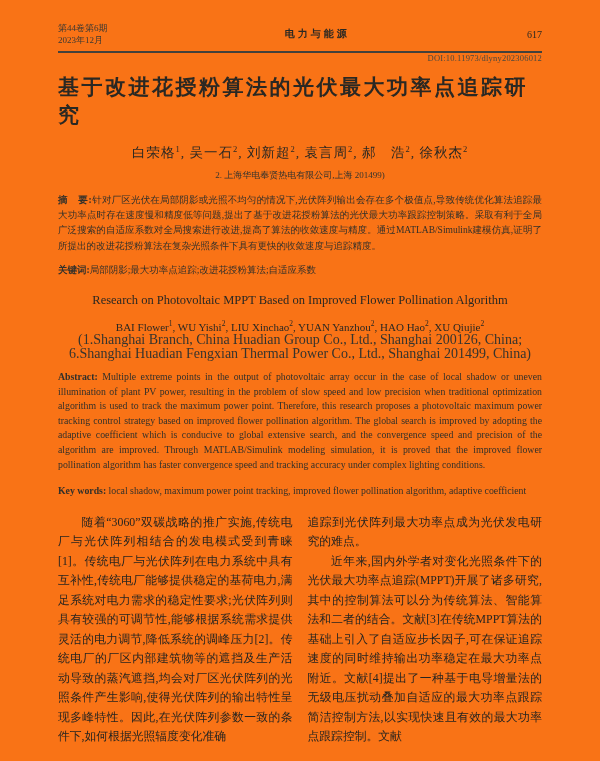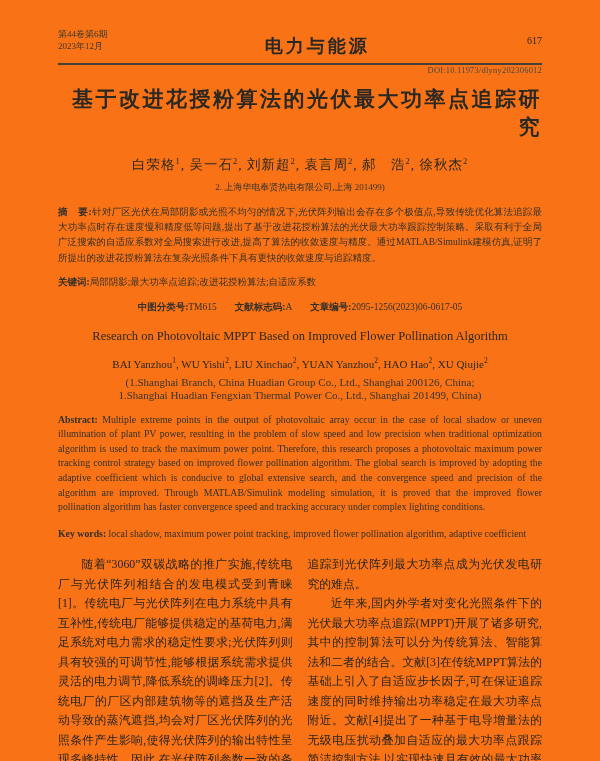--- a/index.html
+++ b/index.html
@@ -6,40 +6,40 @@
   .page{
     position:relative;
     width:600px;height:761px;box-sizing:border-box;
     margin:0 auto;background:#f97316;color:#2a2823;
     font-family:"Liberation Serif","DejaVu Serif",serif;
     padding:22px 58px 20px 58px;overflow:hidden;
   }
   
   .hdr{display:flex;align-items:center;justify-content:space-between;}
   .hdr-left{font-size:9px;line-height:12px;color:#3a3833;}
-  .hdr-center{font-size:18px;font-weight:bold;letter-spacing:3px;margin-top:12px;}
+  .hdr-center{font-size:10px;font-weight:bold;letter-spacing:3px;}
   .hdr-right{font-size:10px;}
   .rule{border-bottom:2px solid #43413c;margin-top:5px;}
   .doi{text-align:right;font-size:8.5px;color:#4a483f;margin-top:0;letter-spacing:.2px;}
   
-  .title-cn{margin:10px 0 0 0;text-align:right;font-size:21px;font-weight:bold;letter-spacing:2.5px;}
+  .title-cn{margin:10px 0 0 0;text-align:left;font-size:21px;font-weight:bold;letter-spacing:2.5px;}
   .authors-cn{margin-top:14px;text-align:center;font-size:13.5px;font-style:oblique 8deg;letter-spacing:1px;}
   .authors-cn sup{font-size:8.5px;font-style:normal;}
   .affil{margin-top:7px;text-align:center;font-size:9px;line-height:13.5px;color:#36342e;}
   .affil div{margin:0;}
   
   .blk{margin-top:11px;font-size:9.5px;line-height:15.2px;text-align:justify;color:#32302a;}
   .blk b{letter-spacing:.5px;}
   .meta{margin-top:1px;font-size:9.5px;line-height:15.2px;color:#32302a;}
   .meta-center{margin-top:1px;font-size:9.5px;line-height:15.2px;color:#32302a;display:flex;gap:18px;justify-content:center;}
   
   .title-en{margin:14px 0 0 0;text-align:center;font-size:12.5px;font-weight:normal;}
   .authors-en{margin-top:12px;text-align:center;font-size:11px;}
   .authors-en sup{font-size:7.5px;}
-  .affil-en{margin-top:6px;text-align:center;font-size:11px;line-height:13.5px;color:#36342e;}
+  .affil-en{text-align:center;font-size:14px;line-height:13.5px;color:#36342e;}
   .abs-en{font-size:9.8px;line-height:14.6px;text-align:justify;color:#32302a;}
   
   .columns{display:flex;gap:15px;margin-top:14px;}
   .col{width:50%;font-size:11.8px;line-height:19.5px;text-align:justify;color:#262420;}
   .col p{margin:0;}
   .col p.indent{text-indent:2em;}
   .col p + p{margin-top:0;}
 </style>
 </head>
 <body>
@@ -71,35 +71,30 @@
 
   <div class="affil">
     <div>2. 上海华电奉贤热电有限公司,上海 201499)</div>
   </div>
 
   <p class="blk"><b>摘　要:</b><span>针对厂区光伏在局部阴影或光照不均匀的情况下,光伏阵列输出会存在多个极值点,导致传统优化算法追踪最大功率点时存在速度慢和精度低等问题,提出了基于改进花授粉算法的光伏最大功率跟踪控制策略。采取有利于全局广泛搜索的自适应系数对全局搜索进行改进,提高了算法的收敛速度与精度。通过MATLAB/Simulink建模仿真,证明了所提出的改进花授粉算法在复杂光照条件下具有更快的收敛速度与追踪精度。</span></p>
 
   <p class="meta"><b>关键词:</b><span>局部阴影;最大功率点追踪;改进花授粉算法;自适应系数</span></p>
 
 
-  <div class="meta-center">
-    <span><b>中图分类号:</b><span>TM615</span></span>
-    <span><b>文献标志码:</b><span>A</span></span>
-    <span><b>文章编号:</b><span>2095-1256(2023)06-0617-05</span></span>
-  </div>
 
   <h2 class="title-en">Research on Photovoltaic MPPT Based on Improved Flower Pollination Algorithm</h2>
 
   <div class="authors-en">
-    <span><span>BAI Yanzhou</span><sup>1</sup><span>, </span></span><span><span>WU Yishi</span><sup>2</sup><span>, </span></span><span><span>LIU Xinchao</span><sup>2</sup><span>, </span></span><span><span>YUAN Yanzhou</span><sup>2</sup><span>, </span></span><span><span>HAO Hao</span><sup>2</sup><span>, </span></span><span><span>XU Qiujie</span><sup>2</sup><span></span></span>
+    <span><span>BAI Flower</span><sup>1</sup><span>, </span></span><span><span>WU Yishi</span><sup>2</sup><span>, </span></span><span><span>LIU Xinchao</span><sup>2</sup><span>, </span></span><span><span>YUAN Yanzhou</span><sup>2</sup><span>, </span></span><span><span>HAO Hao</span><sup>2</sup><span>, </span></span><span><span>XU Qiujie</span><sup>2</sup><span></span></span>
   </div>
 
   <div class="affil-en">
     <div>(1.Shanghai Branch, China Huadian Group Co., Ltd., Shanghai 200126, China;</div>
-    <div>1.Shanghai Huadian Fengxian Thermal Power Co., Ltd., Shanghai 201499, China)</div>
+    <div>6.Shanghai Huadian Fengxian Thermal Power Co., Ltd., Shanghai 201499, China)</div>
   </div>
 
   <p class="abs-en"><b>Abstract:</b><span> Multiple extreme points in the output of photovoltaic array occur in the case of local shadow or uneven illumination of plant PV power, resulting in the problem of slow speed and low precision when traditional optimization algorithm is used to track the maximum power point. Therefore, this research proposes a photovoltaic maximum power tracking control strategy based on improved flower pollination algorithm. The global search is improved by adopting the adaptive coefficient which is conducive to global extensive search, and the convergence speed and precision of the algorithm are improved. Through MATLAB/Simulink modeling simulation, it is proved that the improved flower pollination algorithm has faster convergence speed and tracking accuracy under complex lighting conditions.</span></p>
 
   <p class="abs-en" style="margin-top:12px;"><b>Key words:</b><span> local shadow, maximum power point tracking, improved flower pollination algorithm, adaptive coefficient</span></p>
 
   <div class="columns">
     <div class="col">
       <p class="indent">随着“3060”双碳战略的推广实施,传统电厂与光伏阵列相结合的发电模式受到青睐[1]。传统电厂与光伏阵列在电力系统中具有互补性,传统电厂能够提供稳定的基荷电力,满足系统对电力需求的稳定性要求;光伏阵列则具有较强的可调节性,能够根据系统需求提供灵活的电力调节,降低系统的调峰压力[2]。传统电厂的厂区内部建筑物等的遮挡及生产活动导致的蒸汽遮挡,均会对厂区光伏阵列的光照条件产生影响,使得光伏阵列的输出特性呈现多峰特性。因此,在光伏阵列参数一致的条件下,如何根据光照辐度变化准确</p>
     </div>

